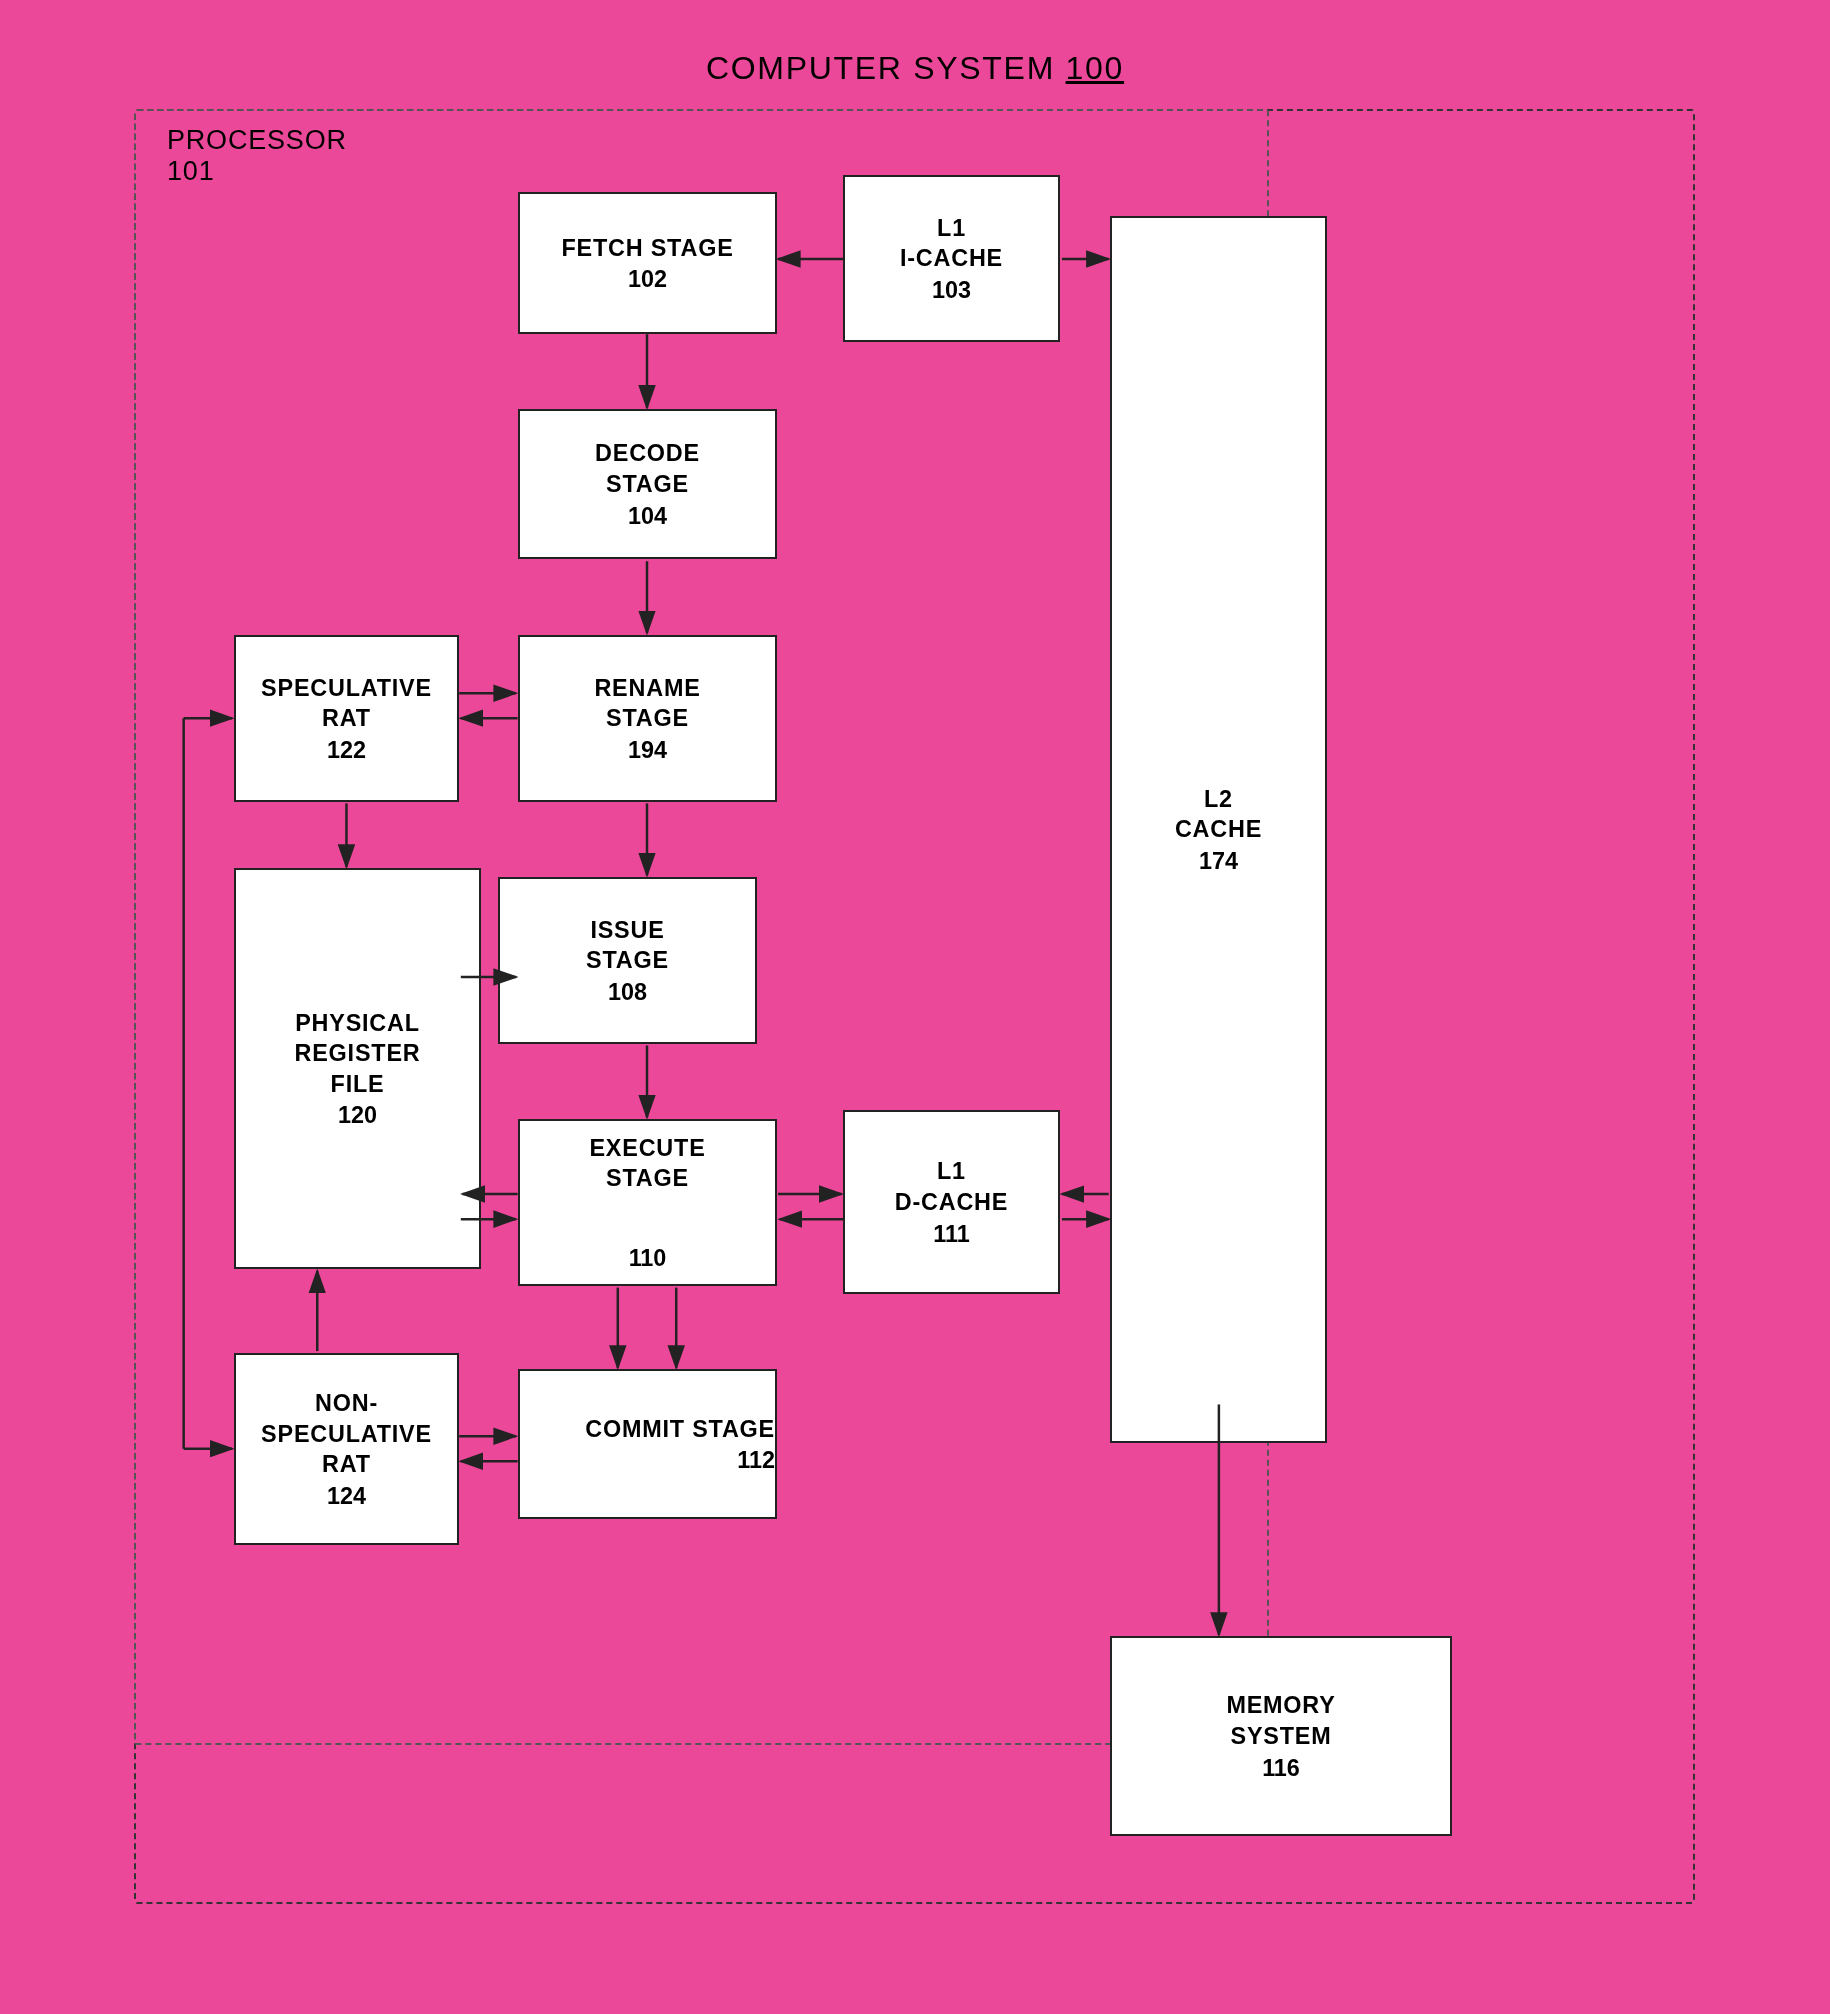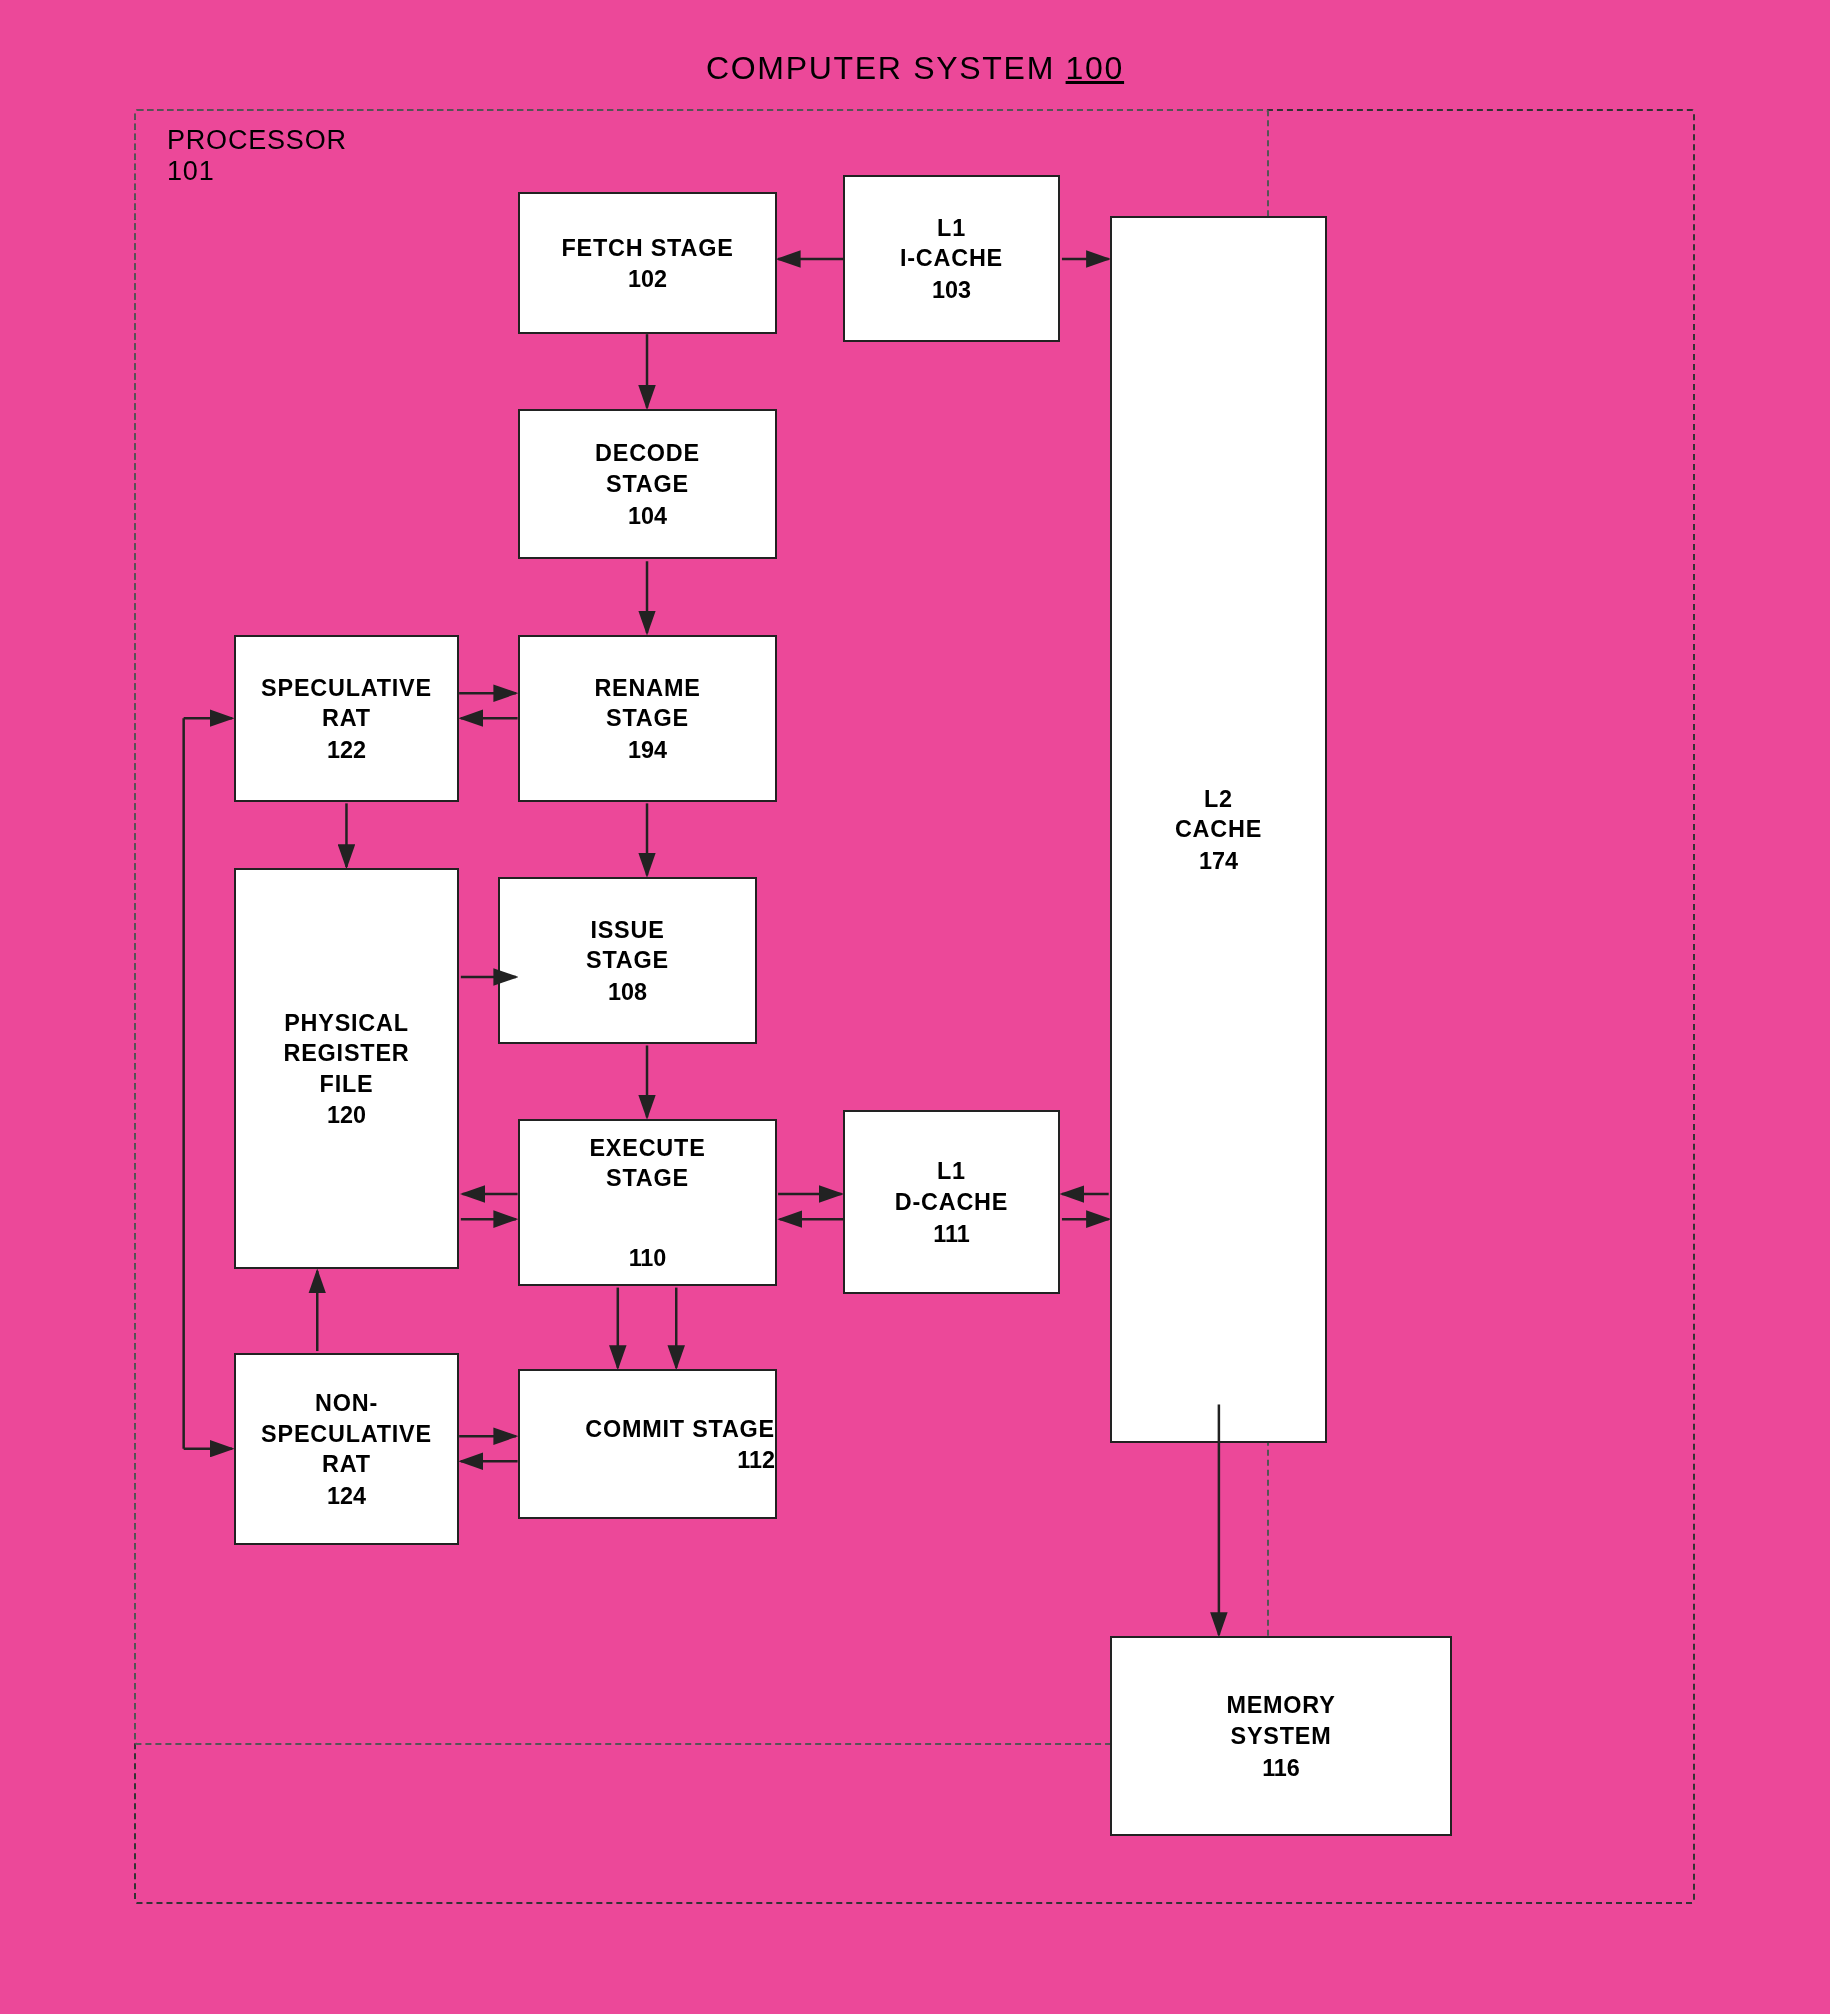--- a/index.html
+++ b/index.html
@@ -135,21 +135,21 @@
   <div class="block" style="left:234px; top:635px; width:225px; height:167px;">
     <div class="block-text">SPECULATIVE<br>RAT</div>
     <div class="block-num">122</div>
   </div>
 
   <div class="block" style="left:498px; top:877px; width:259px; height:167px;">
     <div class="block-text">ISSUE<br>STAGE</div>
     <div class="block-num">108</div>
   </div>
 
-  <div class="block" style="left:234px; top:868px; width:225px; height:401px;">
+  <div class="block" style="left:234px; top:868px; width:247px; height:401px;">
     <div class="block-text">PHYSICAL<br>REGISTER<br>FILE</div>
     <div class="block-num">120</div>
   </div>
 
   <div class="block" style="left:518px; top:1119px; width:259px; height:167px;gap:48px;">
     <div class="block-text">EXECUTE<br>STAGE</div>
     <div class="block-num">110</div>
   </div>
 
   <div class="block" style="left:843px; top:1110px; width:217px; height:184px;">

